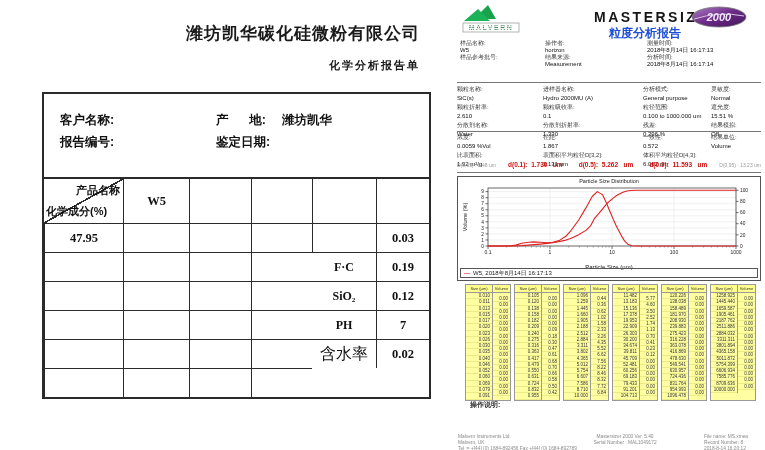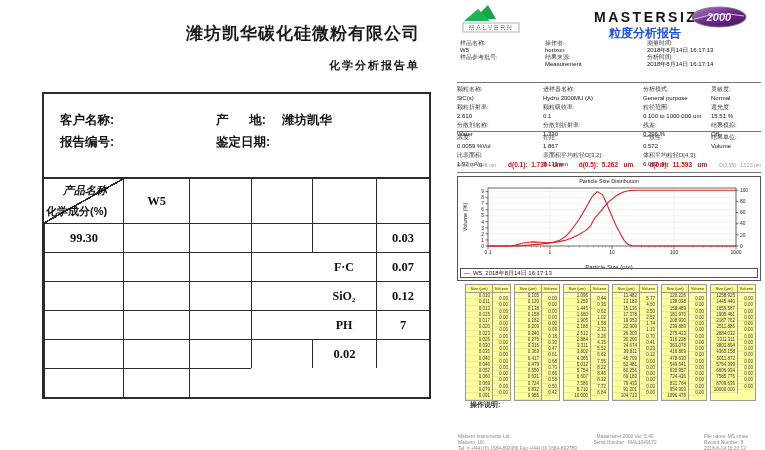--- a/index.html
+++ b/index.html
@@ -19,21 +19,21 @@
   .info-item{position:absolute;white-space:pre;}
   #chem-grid{position:absolute;left:0;top:85px;width:100%;height:218px;
              display:grid;grid-template-columns:79px 66px 62px 61px 64px 1fr;
              grid-template-rows:44px repeat(6,1fr);}
   .gc{display:flex;align-items:center;justify-content:center;box-sizing:border-box;}
   .gc.bl{border-left:1.6px solid #2b2b2b;}
   .gc.bt{border-top:1.6px solid #2b2b2b;}
   .corner{position:relative;
     background:linear-gradient(to bottom right,transparent calc(50% - 0.8px),
       #2b2b2b calc(50% - 0.8px),#2b2b2b calc(50% + 0.8px),transparent calc(50% + 0.8px));}
-  .c-top{position:absolute;top:4px;right:16px;font-size:11px;font-weight:bold;font-style:italic;}
+  .c-top{position:absolute;top:4px;right:3px;font-size:11px;font-weight:bold;}
   .c-bot{position:absolute;bottom:4px;left:2px;font-size:11px;font-weight:bold;}
   .chem-label{font-weight:bold;font-size:12px;
               font-family:"Liberation Serif","Liberation Sans",serif;}
   .chem-value{font-weight:bold;font-size:12.5px;
               font-family:"Liberation Serif",serif;}
 
   
   #right-page{position:absolute;left:452px;top:0;width:313px;height:450px;}
   .hline{position:absolute;left:5px;width:304px;height:1px;background:#777;}
   #ms-wordmark{position:absolute;left:142px;top:9px;font-size:14px;font-weight:bold;
@@ -106,38 +106,38 @@
         <span class="c-bot">化学成分(%)</span>
       </div>
       <div class="gc bl">
         <span class="chem-value">W5</span>
       </div>
       <div class="gc bl"></div>
       <div class="gc bl"></div>
       <div class="gc bl"></div>
       <div class="gc bl"></div>
       <div class="gc bl bt">
-        <span class="chem-value">99.30</span>
+        <span class="chem-value">47.95</span>
       </div>
       <div class="gc bl bt"></div>
       <div class="gc bl bt"></div>
       <div class="gc bl bt"></div>
       <div class="gc bl bt"></div>
       <div class="gc bl bt">
         <span class="chem-value">0.03</span>
       </div>
       <div class="gc bl bt"></div>
       <div class="gc bl bt"></div>
       <div class="gc bl bt"></div>
       <div class="gc bl bt"></div>
       <div class="gc bt">
         <span class="chem-label">F·C</span>
       </div>
       <div class="gc bl bt">
-        <span class="chem-value">0.07</span>
+        <span class="chem-value">0.19</span>
       </div>
       <div class="gc bl bt"></div>
       <div class="gc bl bt"></div>
       <div class="gc bl bt"></div>
       <div class="gc bl bt"></div>
       <div class="gc bt">
         <span class="chem-label">SiO₂</span>
       </div>
       <div class="gc bl bt">
         <span class="chem-value">0.12</span>
@@ -149,20 +149,23 @@
       <div class="gc bt">
         <span class="chem-label">PH</span>
       </div>
       <div class="gc bl bt">
         <span class="chem-value">7</span>
       </div>
       <div class="gc bl bt"></div>
       <div class="gc bl bt"></div>
       <div class="gc bl bt"></div>
       <div class="gc bl bt"></div>
+      <div class="gc bt">
+        <span class="info-item">含水率</span>
+      </div>
       <div class="gc bl bt">
         <span class="chem-value">0.02</span>
       </div>
       <div class="gc bl bt"></div>
       <div class="gc bl bt"></div>
       <div class="gc bl bt"></div>
       <div class="gc bl bt"></div>
     </div>
 </div>
 

